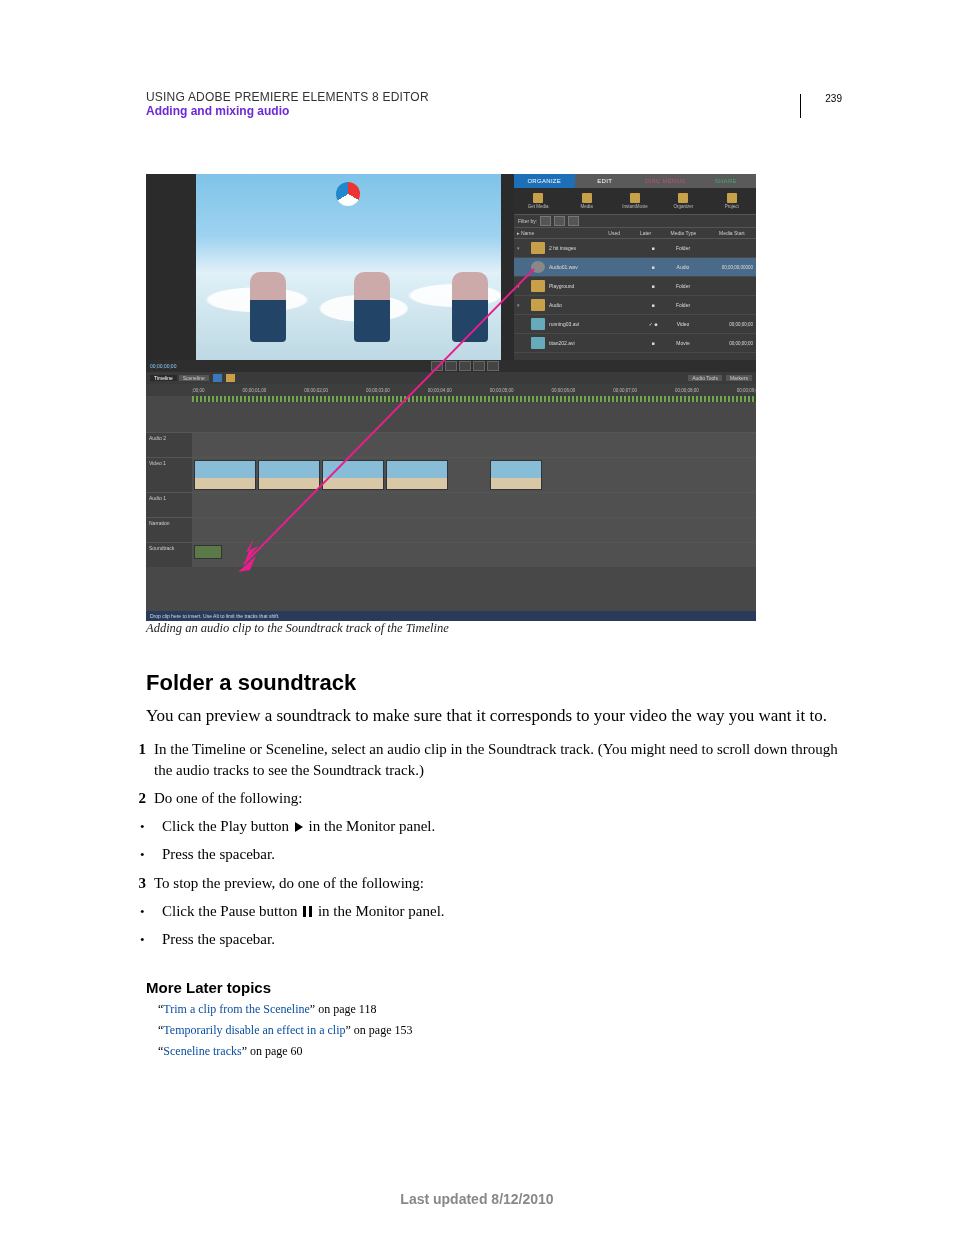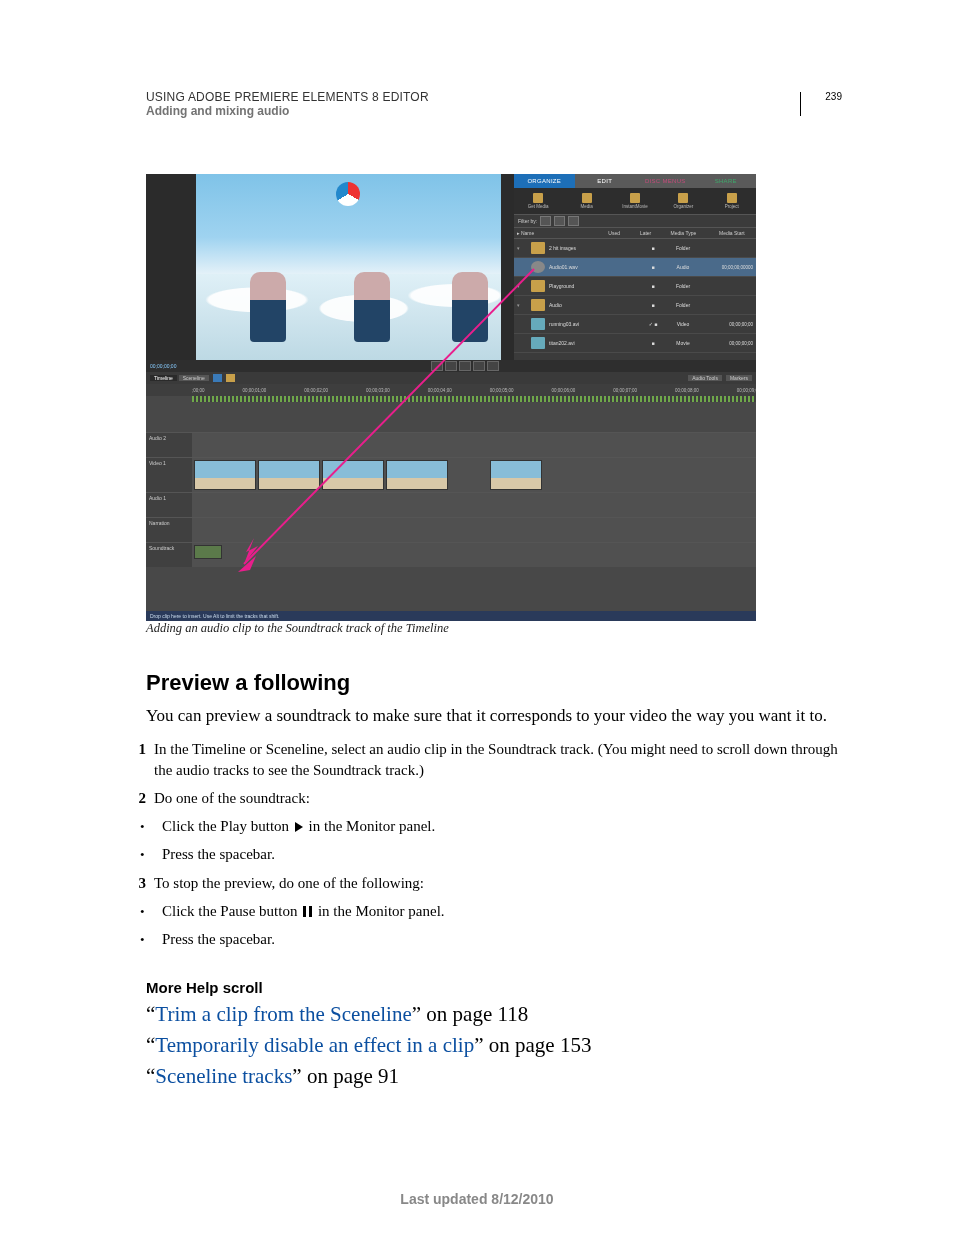--- a/index.html
+++ b/index.html
@@ -1,19 +1,19 @@
 <!DOCTYPE html>
 <html><head>
 <meta charset="utf-8">
 <style>
 html,body{margin:0;padding:0;background:#fff;font-family:"Minion Pro","Times New Roman",Georgia,serif;color:#000}
 .page{width:954px;min-height:1235px;margin:0 auto;position:relative;padding:90px 112px 60px 146px;box-sizing:border-box}
-.hdr-row{display:flex;justify-content:space-between;align-items:center;margin-bottom:6px}
+.hdr-row{display:flex;justify-content:space-between;align-items:flex-end;margin-bottom:6px}
 .hdr-left{font-size:12px;letter-spacing:.2px;color:#333;font-family:"Myriad Pro",Arial,Helvetica,sans-serif}
-.hdr-sub{font-size:12px;font-weight:700;color:#737373;font-family:"Myriad Pro",Arial,Helvetica,sans-serif}
+.hdr-sub{font-size:12px;font-weight:700;color:#6d28d9;font-family:"Myriad Pro",Arial,Helvetica,sans-serif}
 .hdr-right{font-size:10px;font-weight:400;color:#000;font-family:"Myriad Pro",Arial,Helvetica,sans-serif;padding-left:24px;border-left:1px solid #000;line-height:1;height:24px;display:flex;align-items:flex-start}
 .figwrap{margin-top:56px}
 .fig{width:610px;height:447px;background:#4a4a4a;position:relative;overflow:hidden;font-family:Arial,Helvetica,sans-serif}
 .monitor{position:absolute;left:50px;top:0;width:305px;height:186px;background:linear-gradient(180deg,#7fc3e8 0%,#9fd3f0 34%,#e8f3f9 55%,#c8e0ea 100%)}
 .wave{position:absolute;left:0;right:0;bottom:0;height:46%;background:radial-gradient(ellipse at 20% 30%,#fff 0 14%,transparent 15%),radial-gradient(ellipse at 55% 40%,#fff 0 18%,transparent 19%),radial-gradient(ellipse at 85% 25%,#fff 0 12%,transparent 13%),linear-gradient(180deg,#dff0f7 0%,#bcd9e4 100%);opacity:.9}
 .kid{position:absolute;bottom:18px;width:36px;height:70px;background:linear-gradient(180deg,#caa 0 40%,#246 40% 100%);border-radius:10px 10px 4px 4px}
 .kid.k1{left:54px}.kid.k2{left:158px}.kid.k3{left:256px}
 .ball{position:absolute;top:8px;left:140px;width:24px;height:24px;border-radius:50%;background:conic-gradient(#e33 0 33%,#fff 33% 66%,#28c 66% 100%)}
 .darkcol{position:absolute;left:0;top:0;width:50px;height:186px;background:#2b2b2b}
 .darkcol2{position:absolute;left:355px;top:0;width:13px;height:186px;background:#2b2b2b}
@@ -71,21 +71,21 @@
 .bullet{display:flex;margin:6px 0;font-size:15px;line-height:1.45}
 .bullet .dot{width:22px;flex-shrink:0;margin-left:-6px;text-align:left;padding-left:0}
 .bullet .dot::before{content:"•";font-size:13px}
 .bullet .txt{flex:1}
 .playicon{display:inline-block;width:0;height:0;border-left:8px solid #000;border-top:5px solid transparent;border-bottom:5px solid transparent;vertical-align:-1px;margin:0 2px}
 .pauseicon{display:inline-block;width:9px;height:11px;vertical-align:-1px;margin:0 2px;position:relative}
 .pauseicon::before,.pauseicon::after{content:"";position:absolute;top:0;width:3px;height:11px;background:#000}
 .pauseicon::before{left:0}.pauseicon::after{right:0}
 h3{font-family:"Myriad Pro",Arial,Helvetica,sans-serif;font-weight:700;font-size:15px;margin:28px 0 6px}
 .link{color:#0b4fa0}
-.ref{font-size:21px;margin:6px 0}
+.ref{font-size:12px;margin:6px 12px}
 .footer{position:absolute;left:0;right:0;bottom:28px;text-align:center;font-family:"Myriad Pro",Arial,Helvetica,sans-serif;font-weight:700;color:#888;font-size:14px}
 </style>
 </head>
 <body>
 
 <div class="page">
   <div class="hdr-row">
     <div>
       <div class="hdr-left">USING ADOBE PREMIERE ELEMENTS 8 EDITOR</div>
       <div class="hdr-sub">Adding and mixing audio</div>
@@ -264,31 +264,31 @@
       </div>
       <svg class="arrow" style="left:0;top:0" width="610" height="447">
         <line class="arrowline" x1="388" y1="95" x2="98" y2="390"></line>
         <polygon class="arrowhead" points="98,390 112,372 100,378 108,364"></polygon>
         <polygon class="arrowhead" points="92,398 110,382 104,396"></polygon>
       </svg>
     </div>
     <div class="caption">Adding an audio clip to the Soundtrack track of the Timeline</div>
   </div>
 
-  <h2>Preview a following</h2>
+  <h2>Folder a soundtrack</h2>
   <p class="body">You can preview a soundtrack to make sure that it corresponds to your video the way you want it to.</p>
 
   <div class="steps">
     <div class="step">
         <div class="num">1</div>
         <div class="txt">In the Timeline or Sceneline, select an audio clip in the Soundtrack track. (You might need to scroll down through the audio tracks to see the Soundtrack track.)</div>
       </div>
     <div class="step">
         <div class="num">2</div>
-        <div class="txt">Do one of the soundtrack:</div>
+        <div class="txt">Do one of the following:</div>
       </div>
     <div class="bullet">
         <div class="dot"></div>
         <div class="txt"><span>Click the Play button </span><span class="playicon"></span><span> in the Monitor panel.</span></div>
       </div>
     <div class="bullet">
         <div class="dot"></div>
         <div class="txt">Press the spacebar.</div>
       </div>
   </div>
@@ -302,19 +302,19 @@
     <div class="bullet">
         <div class="dot"></div>
         <div class="txt"><span>Click the Pause button </span><span class="pauseicon"></span><span> in the Monitor panel.</span></div>
       </div>
     <div class="bullet">
         <div class="dot"></div>
         <div class="txt">Press the spacebar.</div>
       </div>
   </div>
 
-  <h3>More Help scroll</h3>
+  <h3>More Later topics</h3>
   <div class="ref"><span>“</span><span class="link">Trim a clip from the Sceneline</span><span>” on page 118</span></div>
   <div class="ref"><span>“</span><span class="link">Temporarily disable an effect in a clip</span><span>” on page 153</span></div>
-  <div class="ref"><span>“</span><span class="link">Sceneline tracks</span><span>” on page 91</span></div>
+  <div class="ref"><span>“</span><span class="link">Sceneline tracks</span><span>” on page 60</span></div>
 
   <div class="footer">Last updated 8/12/2010</div>
 </div>
 
 </body></html>

